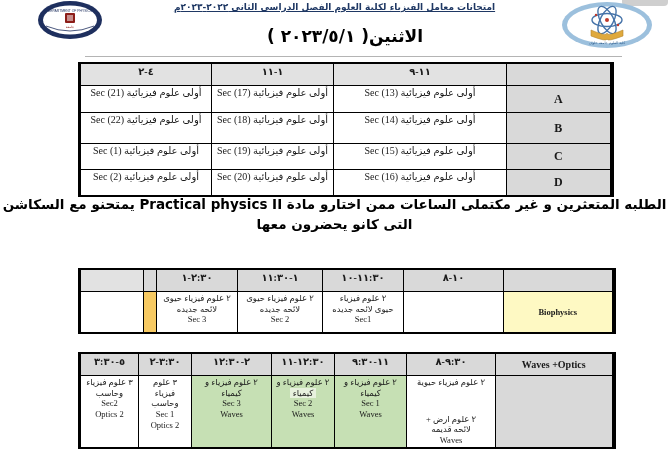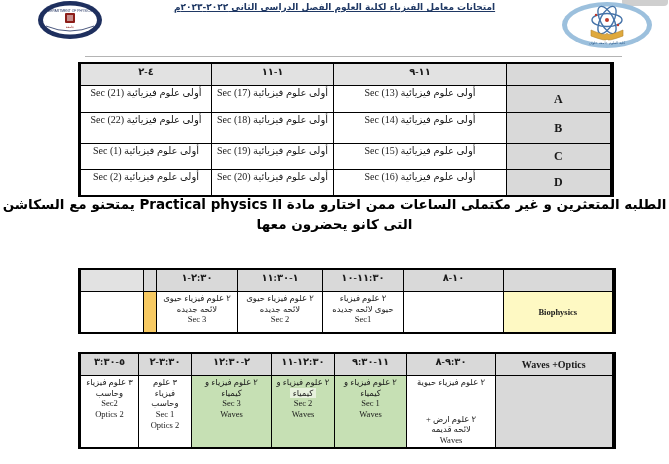--- a/index.html
+++ b/index.html
@@ -81,20 +81,21 @@
       <circle cx="58" cy="24" r="1.2" fill="#c0392b"></circle>
       <path d="M31 29 q16 7 16 3 q0 4 16 -3 l0 6 q-16 6 -16 3 q0 3 -16 -3 z" fill="#dfa93d" stroke="#b5842a" stroke-width="0.6"></path>
       <text x="47" y="43" text-anchor="middle" font-size="3.6" fill="#2f5d8c" font-family="DejaVu Sans, sans-serif">كلية العلوم جامعة حلوان</text>
     </svg>
   </div>
 
   <div class="abs exam-header rtl">
     <span>امتحانات معامل الفيزياء لكلية العلوم الفصل الدراسى الثانى ٢٠٢٢-٢٠٢٣م</span>
   </div>
 
+  <div class="abs day-title rtl">الاثنين( ٢٠٢٣/٥/١ )</div>
 
   <div class="abs head-rule"></div>
 
   <table class="abs tbl t1 pos-t1">
     <colgroup>
         <col style="width:105px">
         <col style="width:173px">
         <col style="width:122px">
         <col style="width:132px">
       </colgroup>

